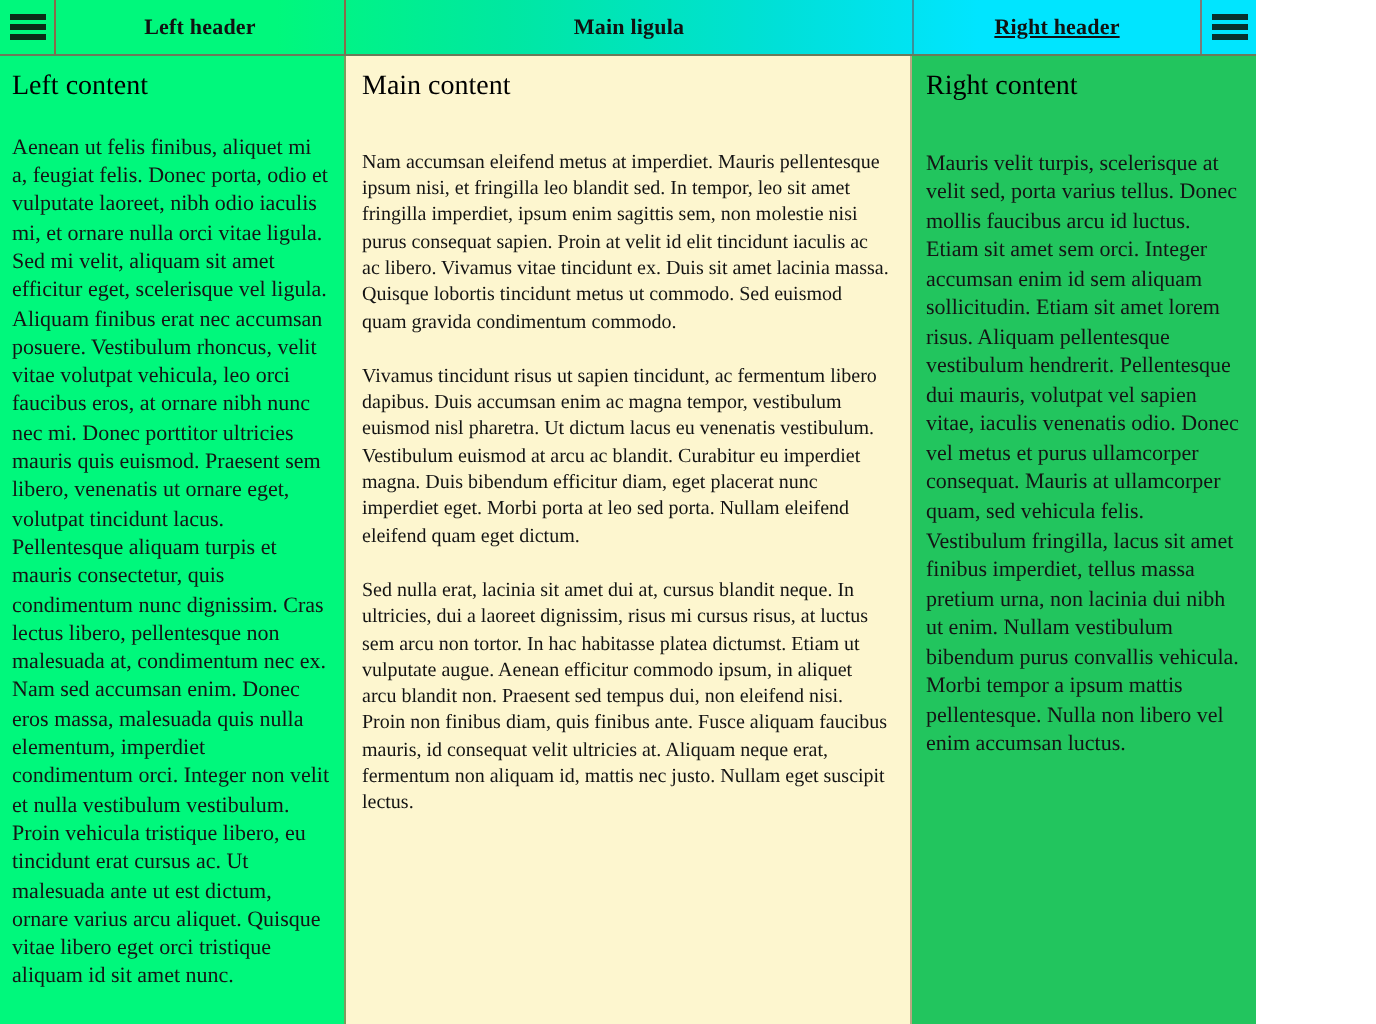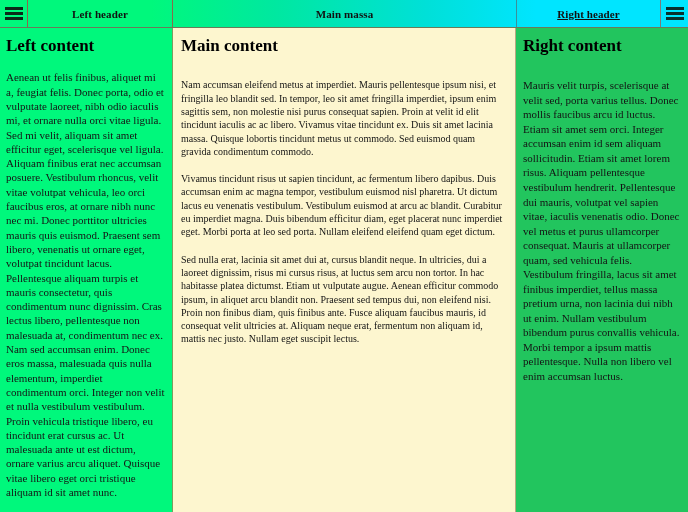--- a/index.html
+++ b/index.html
@@ -10,21 +10,21 @@
     overflow: hidden;
     background: #ffffff;
   }
   body {
     font-family: "Liberation Serif", "DejaVu Serif", serif;
     font-size: 11px;
     color: #111111;
   }
 
   #app {
-    width: 688px;
+    width: 628px;
     height: 512px;
     display: flex;
     flex-direction: column;
     box-sizing: border-box;
     justify-content: space-between;
   }
 
   
   .header-bar {
     height: 28px;
@@ -104,22 +104,22 @@
     padding: 6px 10px 6px 8px;
   }
 
   .col-right {
     flex: 0 0 172px;
     background: #22c55e;
     padding: 6px 8px 6px 7px;
   }
 
   .col-heading {
-    font-weight: bold;
-    font-size: 17px;
+    font-weight: normal;
+    font-size: 14px;
     color: #000000;
     margin: 2px 0 14px 0;
     line-height: 1.2;
   }
   .col-main .col-heading { margin-bottom: 22px; }
   .col-right .col-heading { margin-bottom: 22px; }
 
   .para {
     margin: 0 0 11px 0;
     line-height: 1.27;
@@ -140,21 +140,21 @@
     <div class="menu-slot left">
       <div class="hamburger">
         <span></span>
         <span></span>
         <span></span>
       </div>
     </div>
 
     <div class="header-cell left">Left header</div>
 
-    <div class="header-cell main">Main massa</div>
+    <div class="header-cell main">Main ligula</div>
 
     <div class="header-cell right">Right header</div>
 
     <div class="menu-slot right">
       <div class="hamburger">
         <span></span>
         <span></span>
         <span></span>
       </div>
     </div>

